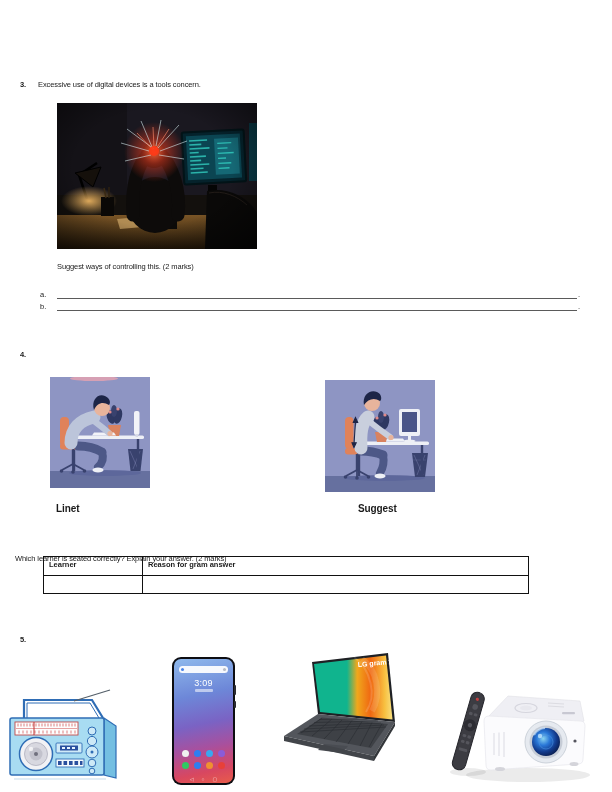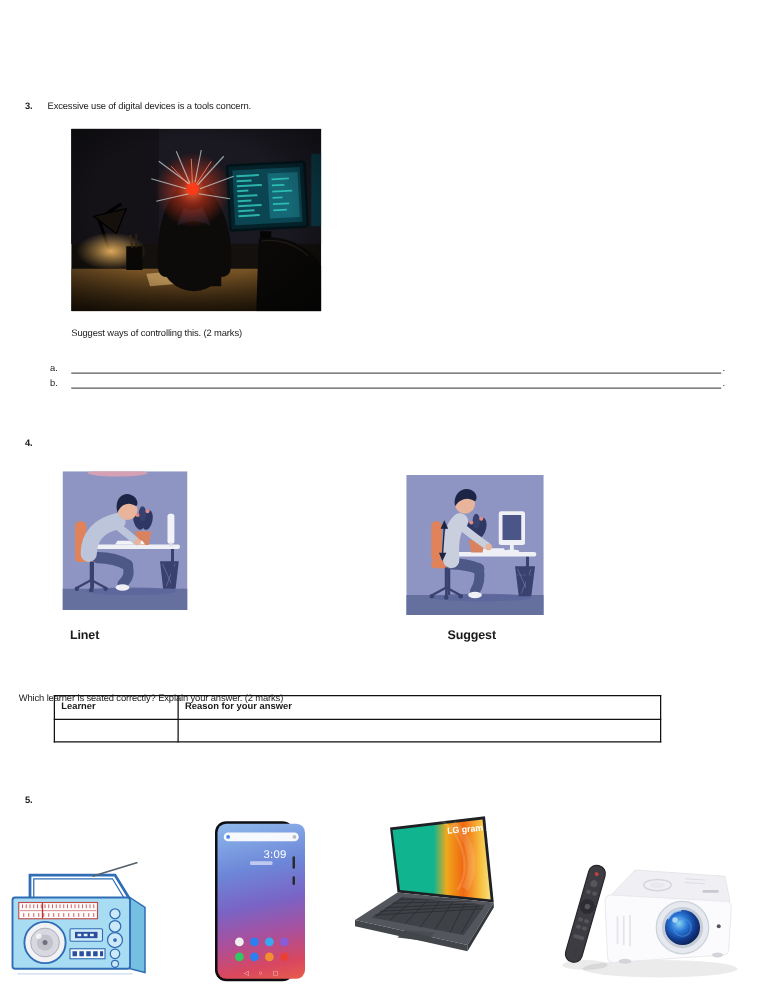--- a/index.html
+++ b/index.html
@@ -29,21 +29,21 @@
   table.anstable { position:absolute; left:15px; top:556px; width:486px; border-collapse:collapse; font-size:7.5px;margin-left:28px; }
   table.anstable td { border:1px solid #111; padding:3px 5px 2px 5px; vertical-align:top; }
   table.anstable tr.hdr td { font-weight:bold; height:13px; }
   table.anstable tr.blank td { height:12px; }
   table.anstable td.c1 { width:88px; }
 
   
   .phone { position:absolute; left:172px; top:657px; width:63px; height:128px;
     background:#0d0d12; border-radius:9px; padding:2px; box-sizing:border-box; }
   .phone-screen { position:relative; width:100%; height:100%; border-radius:7px; overflow:hidden;
-    background:linear-gradient(168deg,#8fb9ec 0%,#6d87d8 30%,#7a63c4 52%,#a8509e 70%,#d84760 88%,#e85c4a 100%);padding-left:11px; }
+    background:linear-gradient(168deg,#8fb9ec 0%,#6d87d8 30%,#7a63c4 52%,#a8509e 70%,#d84760 88%,#e85c4a 100%); }
   .p-search { position:absolute; left:5px; right:5px; top:7px; height:7px; border-radius:4px;
     background:rgba(255,255,255,0.93); display:flex; align-items:center; justify-content:space-between; padding:0 2px; box-sizing:border-box; }
   .p-sdot { width:3px; height:3px; border-radius:50%; background:#4a84e8; }
   .p-sdot2 { width:3px; height:3px; border-radius:50%; background:#b8bcc4; }
   .p-time { position:absolute; top:19px; width:100%; text-align:center; color:#fff; font-size:9px; letter-spacing:0.2px; }
   .p-date { position:absolute; top:30px; left:50%; transform:translateX(-50%); width:18px; height:2.5px;
     background:rgba(255,255,255,0.55); border-radius:1px; }
   .p-apps { position:absolute; left:0; right:0; bottom:14px; }
   .p-row { display:flex; justify-content:center; gap:5px; margin-top:5px; }
   .p-app { width:7px; height:7px; border-radius:50%; }
@@ -300,21 +300,21 @@
 
   <div class="learner-name" style="left:56px; top:503px;">Linet</div>
   <div class="learner-name" style="left:358px; top:503px;">Suggest</div>
 
   <div class="q4question">Which learner is seated correctly? Explain your answer. (2 marks)</div>
 
   <table class="anstable">
     <tbody>
         <tr class="hdr">
       <td class="c1">Learner</td>
-      <td>Reason for your answer</td>
+      <td>Reason for gram answer</td>
     </tr>
     <tr class="blank">
       <td class="c1"></td>
       <td></td>
     </tr>
   </tbody>
     </table>
 
   <div class="qline" style="left:20px; top:635px; width:575px;">
     <span class="qnum">5.</span>

